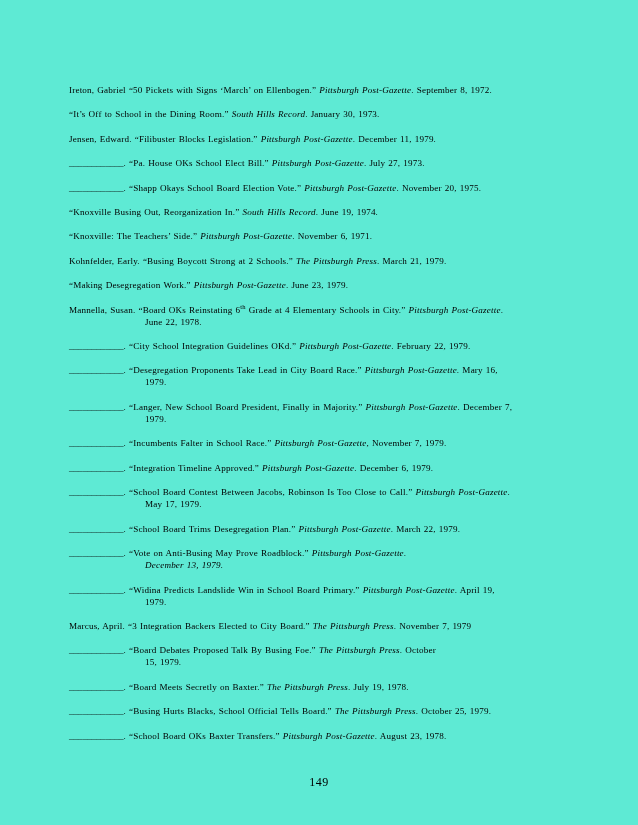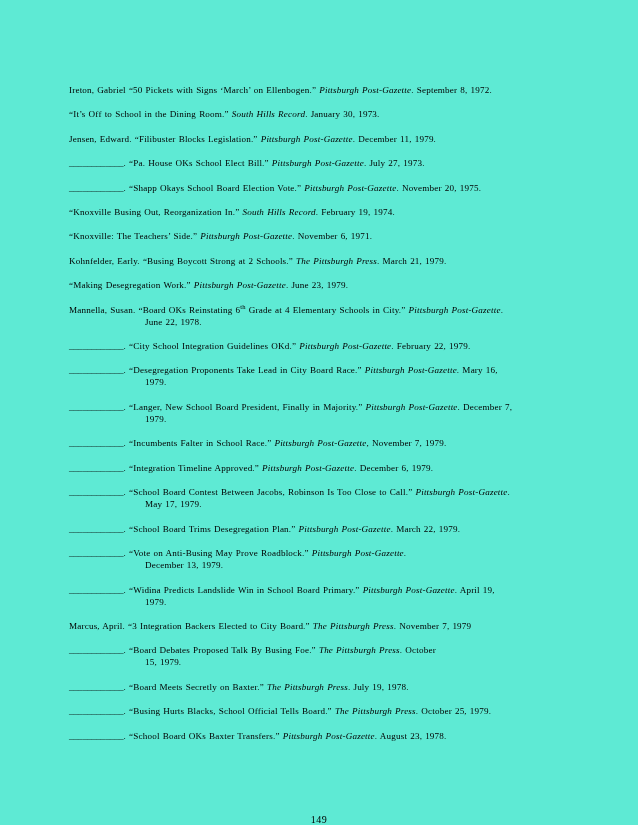--- a/index.html
+++ b/index.html
@@ -47,50 +47,50 @@
     text-align: center;
   }
   .entry sup {
     font-size: 0.72em;
     vertical-align: super;
     line-height: 0;
   }
   .pageno {
     position: absolute;
     left: 0;
-    top: 814px;
+    top: 775px;
     width: 638px;
     text-align: center;
-    font-size: 10px;
+    font-size: 12px;
     letter-spacing: 0.5px;
   }
 </style>
 </head>
 <body>
 
 <div class="page">
   <div class="content">
       <p class="entry"><span>Ireton, Gabriel </span><span>“50 Pickets with Signs ‘March’ on Ellenbogen.” </span><span class="ital">Pittsburgh Post-Gazette</span><span>. September 8, 1972.</span></p>
       <p class="entry"><span>“It’s Off to School in the Dining Room.” </span><span class="ital">South Hills Record</span><span>. January 30, 1973.</span></p>
       <p class="entry"><span>Jensen, Edward. </span><span>“Filibuster Blocks Legislation.” </span><span class="ital">Pittsburgh Post-Gazette</span><span>. December 11, 1979.</span></p>
       <p class="entry"><span class="dash">____________</span><span>. “Pa. House OKs School Elect Bill.” </span><span class="ital">Pittsburgh Post-Gazette</span><span>. July 27, 1973.</span></p>
       <p class="entry"><span class="dash">____________</span><span>. “Shapp Okays School Board Election Vote.” </span><span class="ital">Pittsburgh Post-Gazette</span><span>. November 20, 1975.</span></p>
-      <p class="entry"><span>“Knoxville Busing Out, Reorganization In.” </span><span class="ital">South Hills Record</span><span>. February 19, 1974.</span></p>
+      <p class="entry"><span>“Knoxville Busing Out, Reorganization In.” </span><span class="ital">South Hills Record</span><span>. June 19, 1974.</span></p>
       <p class="entry"><span>“Knoxville: The Teachers’ Side.” </span><span class="ital">Pittsburgh Post-Gazette</span><span>. November 6, 1971.</span></p>
       <p class="entry"><span>Kohnfelder, Early. </span><span>“Busing Boycott Strong at 2 Schools.” </span><span class="ital">The Pittsburgh Press</span><span>. March 21, 1979.</span></p>
       <p class="entry"><span>“Making Desegregation Work.” </span><span class="ital">Pittsburgh Post-Gazette</span><span>. June 23, 1979.</span></p>
       <p class="entry"><span>Mannella, Susan. </span><span>“Board OKs Reinstating 6</span><sup>th</sup><span> Grade at 4 Elementary Schools in City.” </span><span class="ital">Pittsburgh Post-Gazette</span><span>.</span><br><span style="padding-left: 38px;">June 22, 1978.</span></p>
       <p class="entry"><span class="dash">____________</span><span>. “City School Integration Guidelines OKd.” </span><span class="ital">Pittsburgh Post-Gazette</span><span>. February 22, 1979.</span></p>
       <p class="entry"><span class="dash">____________</span><span>. “Desegregation Proponents Take Lead in City Board Race.” </span><span class="ital">Pittsburgh Post-Gazette</span><span>. Mary 16,</span><br><span style="padding-left: 38px;">1979.</span></p>
       <p class="entry"><span class="dash">____________</span><span>. “Langer, New School Board President, Finally in Majority.” </span><span class="ital">Pittsburgh Post-Gazette</span><span>. December 7,</span><br><span style="padding-left: 38px;">1979.</span></p>
       <p class="entry"><span class="dash">____________</span><span>. “Incumbents Falter in School Race.” </span><span class="ital">Pittsburgh Post-Gazette</span><span>, November 7, 1979.</span></p>
       <p class="entry"><span class="dash">____________</span><span>. “Integration Timeline Approved.” </span><span class="ital">Pittsburgh Post-Gazette</span><span>. December 6, 1979.</span></p>
       <p class="entry"><span class="dash">____________</span><span>. “School Board Contest Between Jacobs, Robinson Is Too Close to Call.” </span><span class="ital">Pittsburgh Post-Gazette</span><span>.</span><br><span style="padding-left: 38px;">May 17, 1979.</span></p>
       <p class="entry"><span class="dash">____________</span><span>. “School Board Trims Desegregation Plan.” </span><span class="ital">Pittsburgh Post-Gazette</span><span>. March 22, 1979.</span></p>
-      <p class="entry"><span class="dash">____________</span><span>. “Vote on Anti-Busing May Prove Roadblock.” </span><span class="ital">Pittsburgh Post-Gazette</span><span>.</span><br><span style="padding-left: 38px;">December 13, 1979.</span></p>
+      <p class="entry"><span class="dash">____________</span><span>. “Vote on Anti-Busing May Prove Roadblock.” </span><span class="ital">Pittsburgh Post-Gazette</span><span>.</span><br><span style="padding-left: 38px; font-style: italic;">December 13, 1979.</span></p>
       <p class="entry"><span class="dash">____________</span><span>. “Widina Predicts Landslide Win in School Board Primary.” </span><span class="ital">Pittsburgh Post-Gazette</span><span>. April 19,</span><br><span style="padding-left: 38px;">1979.</span></p>
       <p class="entry"><span>Marcus, April. </span><span>“3 Integration Backers Elected to City Board.” </span><span class="ital">The Pittsburgh Press</span><span>. November 7, 1979</span></p>
       <p class="entry"><span class="dash">____________</span><span>. “Board Debates Proposed Talk By Busing Foe.” </span><span class="ital">The Pittsburgh Press</span><span>. October</span><br><span style="padding-left: 38px;">15, 1979.</span></p>
       <p class="entry"><span class="dash">____________</span><span>. “Board Meets Secretly on Baxter.” </span><span class="ital">The Pittsburgh Press</span><span>. July 19, 1978.</span></p>
       <p class="entry"><span class="dash">____________</span><span>. “Busing Hurts Blacks, School Official Tells Board.” </span><span class="ital">The Pittsburgh Press</span><span>. October 25, 1979.</span></p>
       <p class="entry"><span class="dash">____________</span><span>. “School Board OKs Baxter Transfers.” </span><span class="ital">Pittsburgh Post-Gazette</span><span>. August 23, 1978.</span></p>
     </div>
   <div class="pageno">149</div>
 </div>
 

